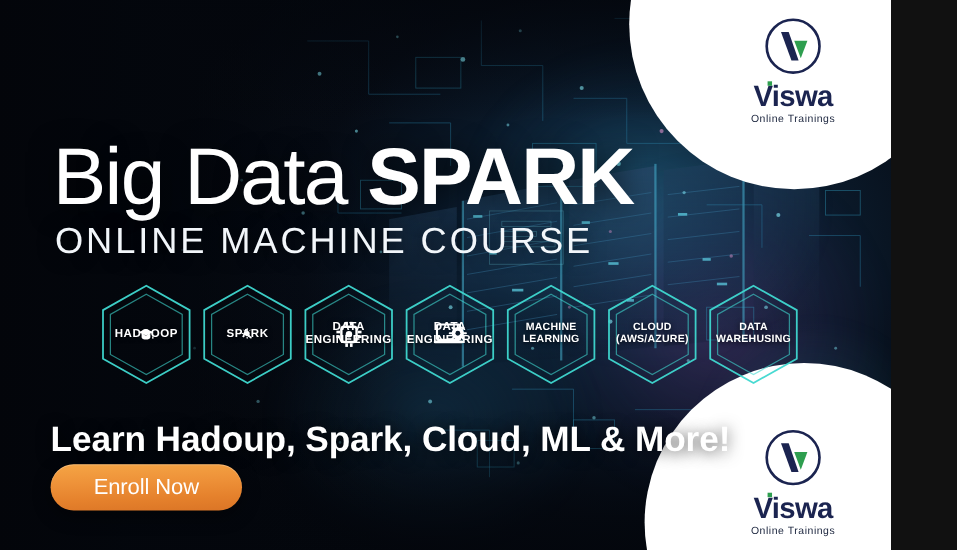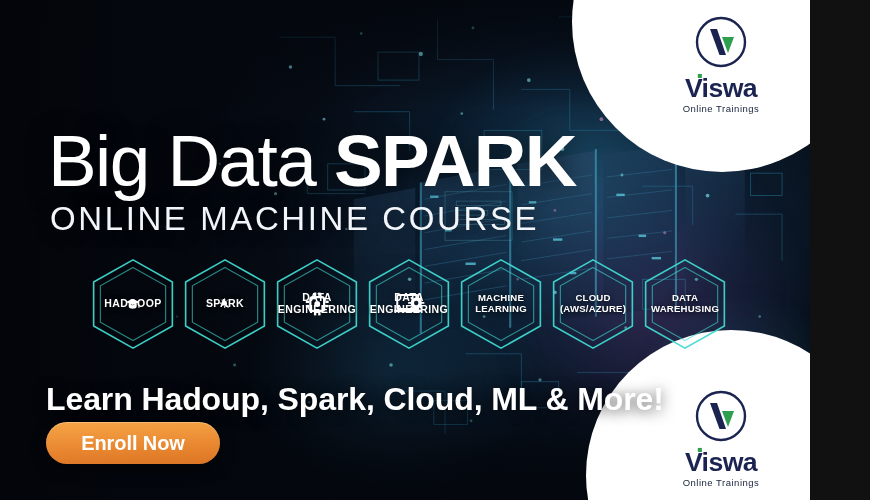--- a/index.html
+++ b/index.html
@@ -127,21 +127,21 @@
     font-size:32px; font-weight:bold; color:#ffffff;
     letter-spacing:-0.1px; white-space:nowrap;
     text-shadow:0 2px 14px rgba(0,0,0,0.7);
   }
   .cta {
     position:absolute; left:46px; top:422px;
     width:174px; height:42px; border-radius:21px;
     border:none; cursor:pointer;
     background:linear-gradient(178deg, #f5a545 0%, #ee9239 38%, #e5812c 72%, #db7526 100%);
     box-shadow:0 5px 16px rgba(0,0,0,0.45), inset 0 1px 0 rgba(255,255,255,0.28);
-    color:#ffffff; font-size:20px; font-weight:bold;
+    color:#ffffff; font-size:20px; font-weight:normal;
     font-family:"Liberation Sans", sans-serif;
     letter-spacing:-0.1px;
     display:flex; align-items:center; justify-content:center;
   }
 </style>
 </head>
 <body>
 
 <div class="banner">
 

